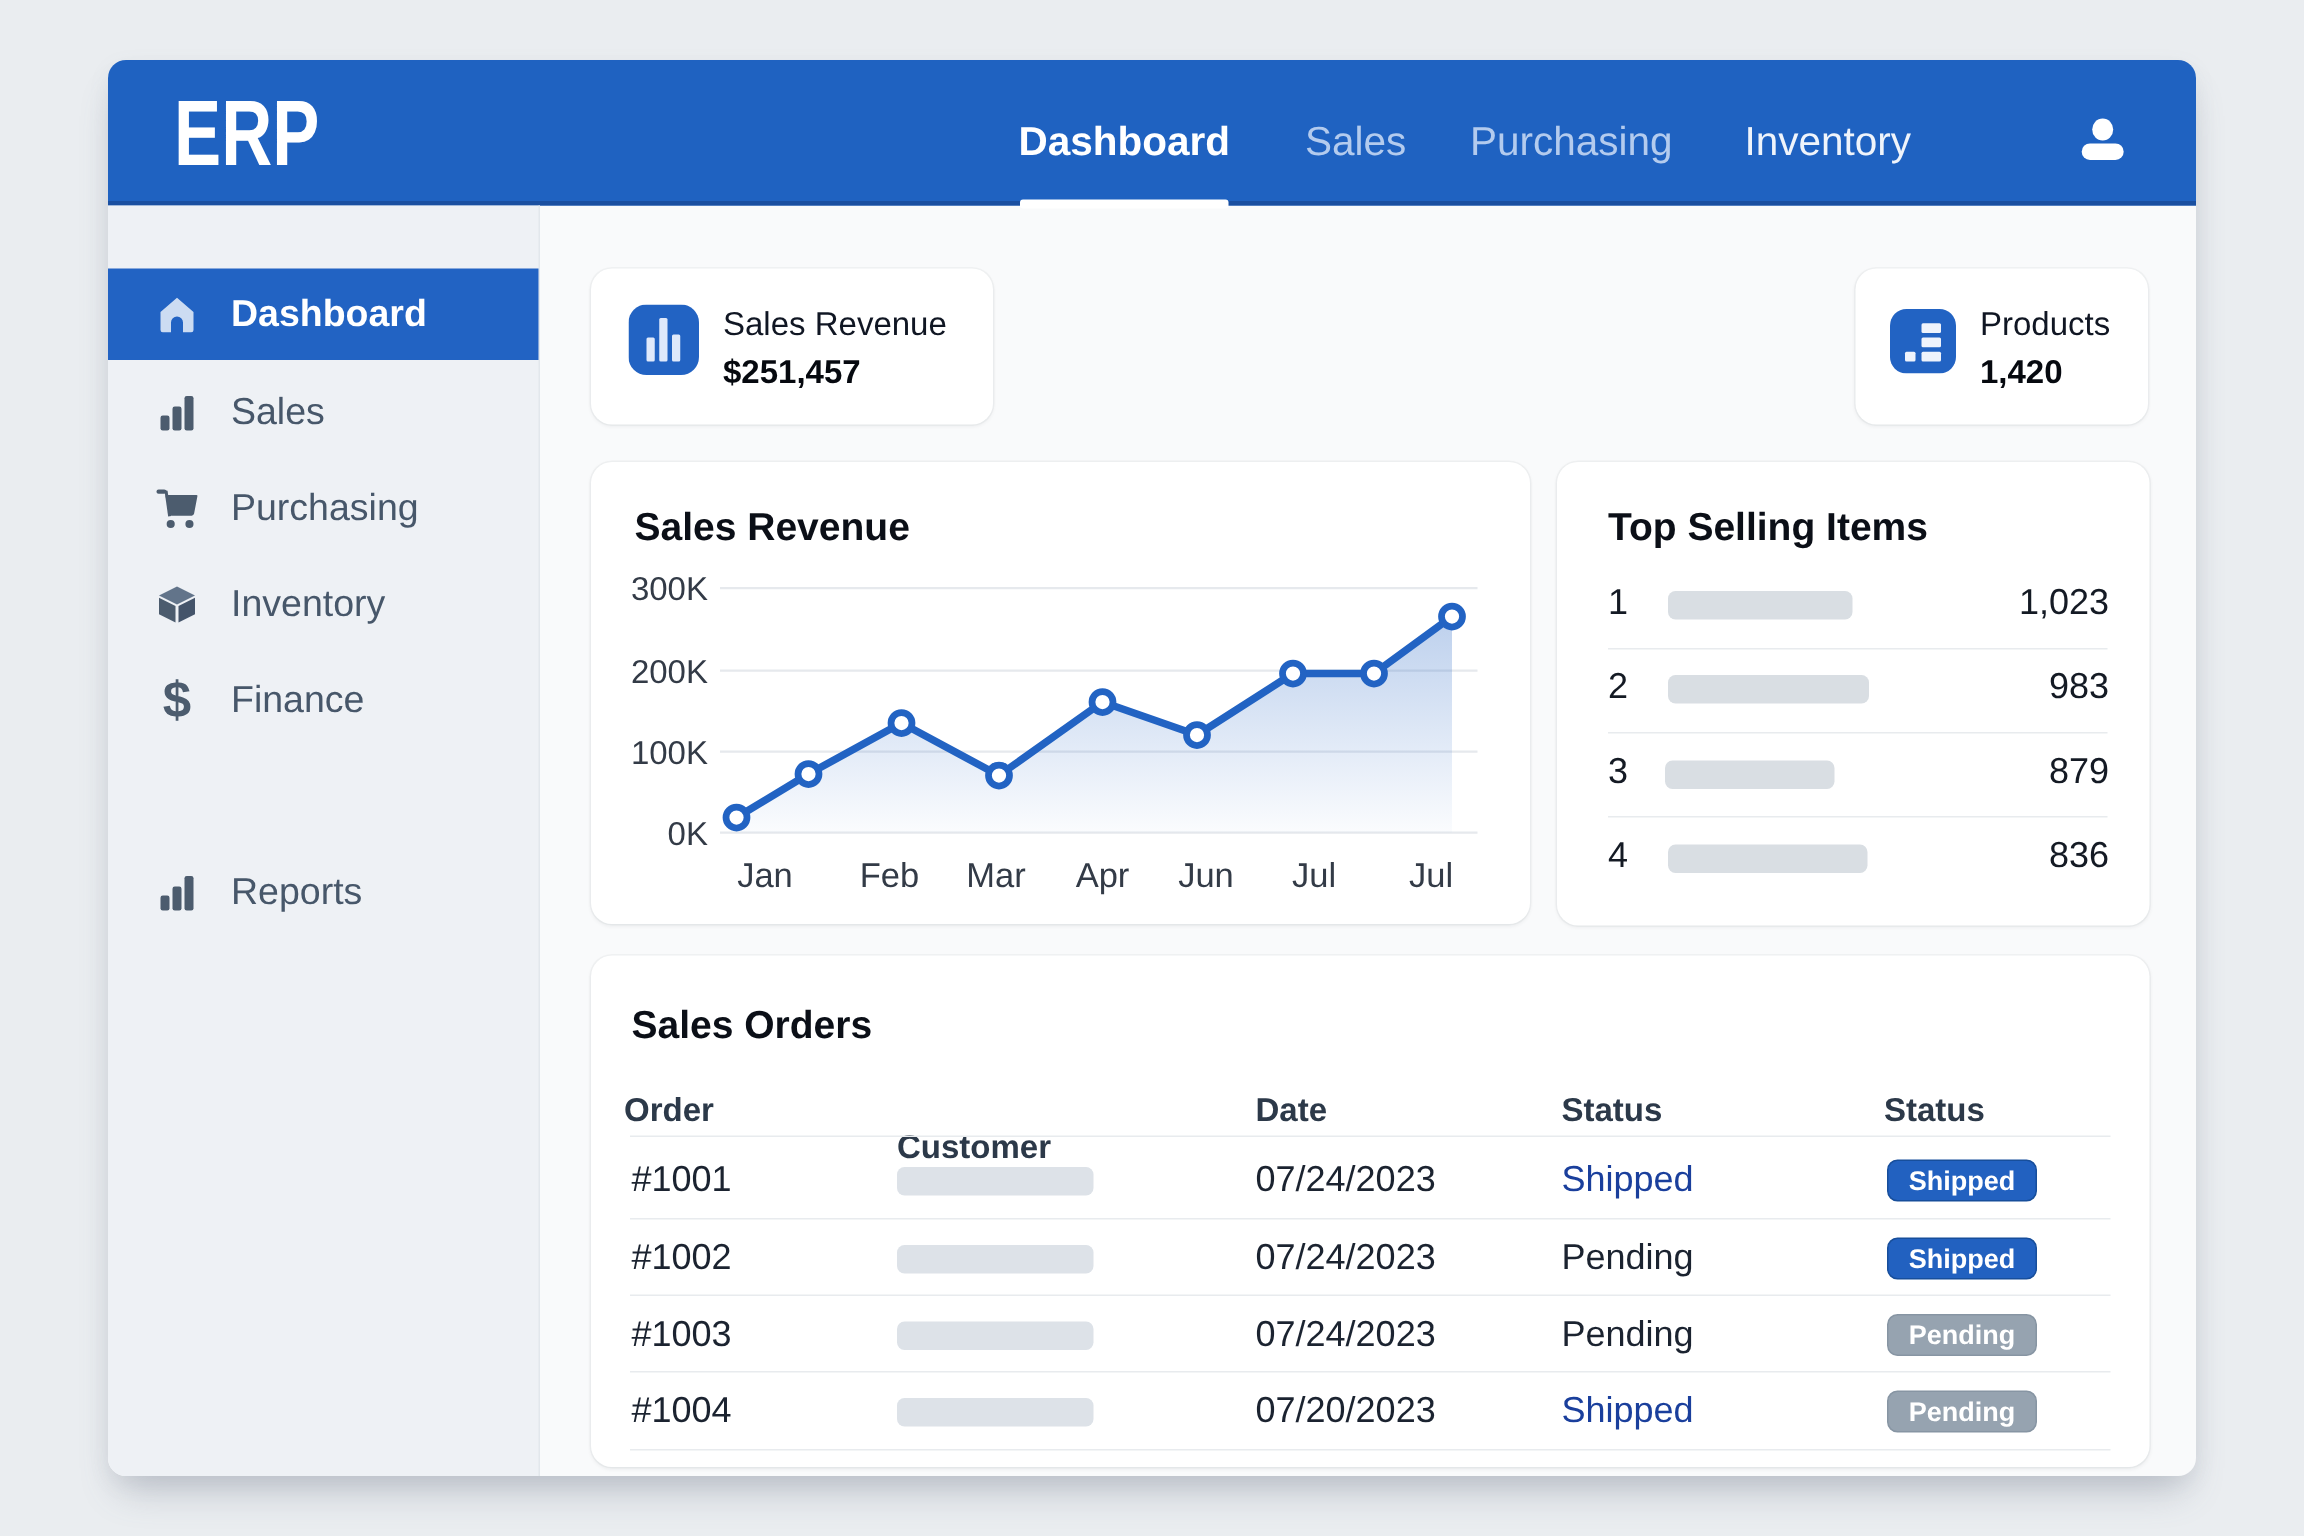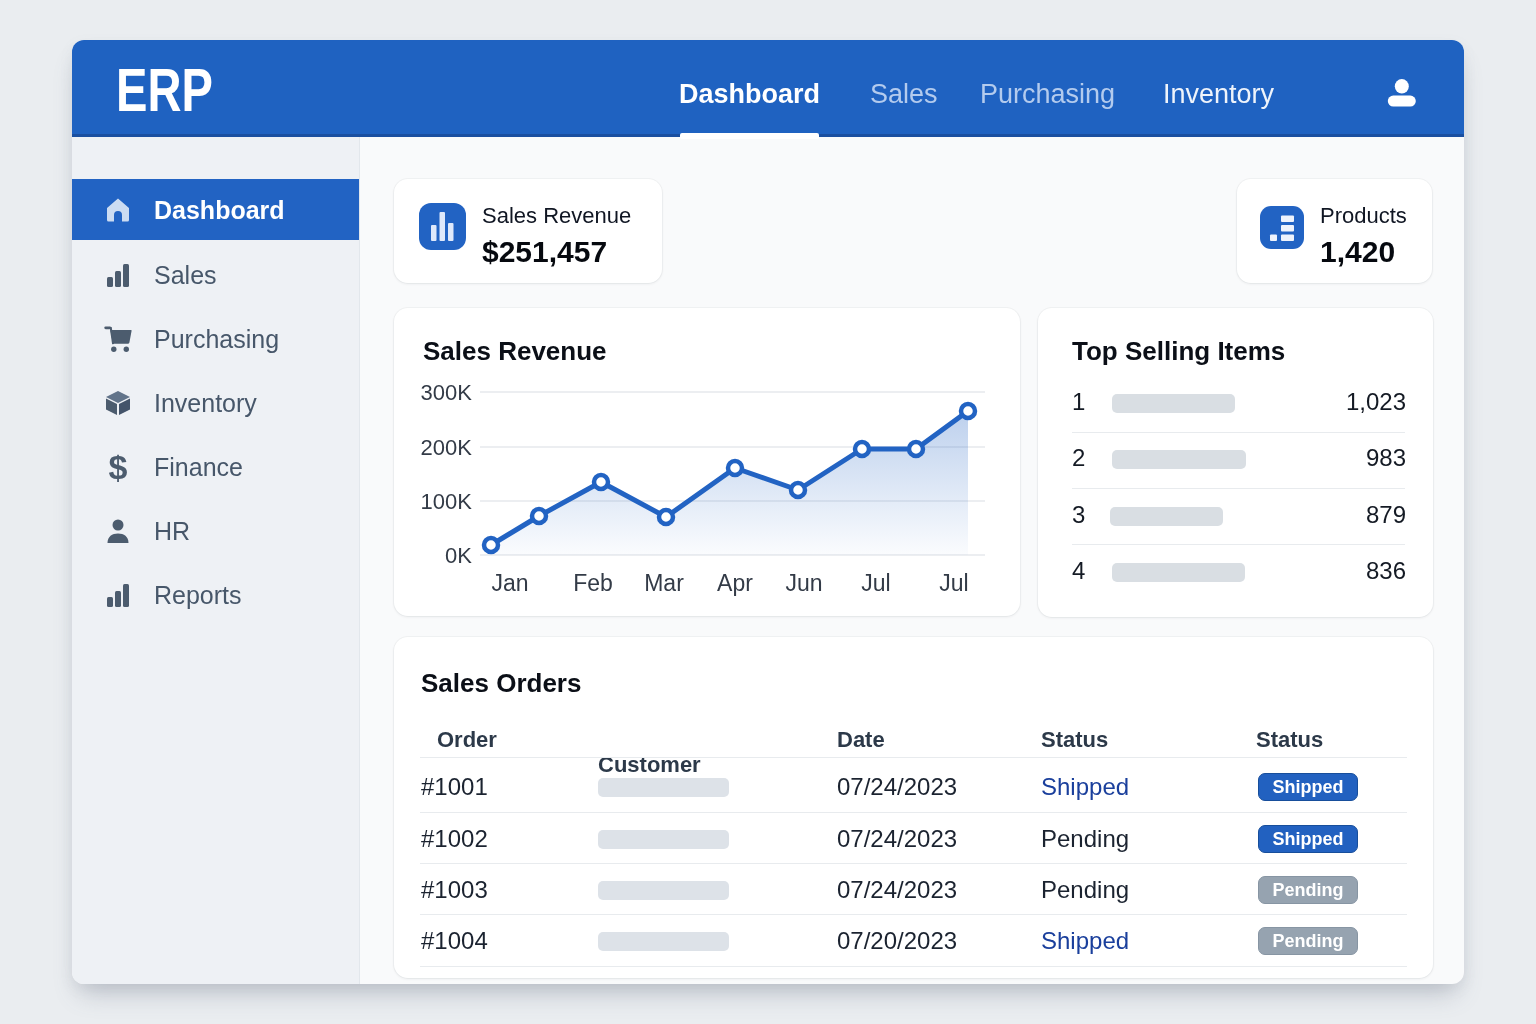--- a/index.html
+++ b/index.html
@@ -18,21 +18,21 @@
   .sitem { position:absolute; left:0; width:288px; height:50px; color:#47576a; font-size:25px; }
   .sitem .slabel { position:absolute; left:82px; top:50%; transform:translateY(-50%); }
   .sitem .sicon { position:absolute; left:32px; top:50%; transform:translateY(-50%); width:28px; height:28px; }
   #active-item { position:absolute; left:0; top:42px; width:287px; height:61px; background:#2263c3; }
 
   
   .card { position:absolute; background:#fff; border-radius:14px; box-shadow:0 1px 3px rgba(15,23,42,0.07), 0 0 0 1px rgba(15,23,42,0.03); }
 
   
   .stat-title { position:absolute; font-size:22px; color:#101623; }
-  .stat-num { position:absolute; font-size:30px; font-weight:bold; color:#06090f; }
+  .stat-num { position:absolute; font-size:22px; font-weight:bold; color:#06090f; }
 
   
   .sec-title { position:absolute; font-size:26px; font-weight:bold; color:#0b0f17; }
 
   
   .rank { position:absolute; font-size:24px; color:#141a24; }
   .tbar { position:absolute; height:19px; background:#d9dee3; border-radius:5px; }
   .tval { position:absolute; font-size:24px; color:#141a24; text-align:right; width:120px; }
   .tsep { position:absolute; height:1px; background:#e8ebee; left:34px; right:28px; }
 
@@ -95,27 +95,20 @@
       <svg class="sicon" viewBox="0 0 28 28">
           <path d="M14 2 L26 8 L14 14 L2 8 Z" fill="#62748a"></path>
           <path d="M2 9.5 L13 15 L13 26 L2 20.5 Z" fill="#4c5c6e"></path>
           <path d="M26 9.5 L15 15 L15 26 L26 20.5 Z" fill="#44546a"></path>
         </svg>
       <span class="slabel">Inventory</span>
     </div>
     <div class="sitem" style="top:305px;">
       <div class="sicon" style="font-size:34px; font-weight:bold; color:#4c5c6e; line-height:28px; text-align:center;">$</div>
       <span class="slabel">Finance</span>
-    </div>
-    <div class="sitem" style="top:369px;">
-      <svg class="sicon" viewBox="0 0 28 28">
-          <circle cx="14" cy="8" r="5.5" fill="#4c5c6e"></circle>
-          <path d="M3.5 26 c0-6.5 4.6-9.5 10.5-9.5 s10.5 3 10.5 9.5 z" fill="#4c5c6e"></path>
-        </svg>
-      <span class="slabel">HR</span>
     </div>
     <div class="sitem" style="top:433px;">
       <svg class="sicon" viewBox="0 0 28 28">
           <rect x="3" y="16" width="6" height="10" rx="1.5" fill="#4c5c6e"></rect>
           <rect x="11" y="10" width="6" height="16" rx="1.5" fill="#4c5c6e"></rect>
           <rect x="19" y="3" width="6" height="23" rx="1.5" fill="#4c5c6e"></rect>
         </svg>
       <span class="slabel">Reports</span>
     </div>
   </div>
@@ -202,21 +195,21 @@
     <div class="tbar" style="left:72px; top:199px; width:113px;"></div>
     <div class="tval" style="right:27px; top:193px;">879</div>
     <div class="tsep" style="top:236px;"></div>
     <div class="rank" style="left:34px; top:249px;">4</div>
     <div class="tbar" style="left:74px; top:255px; width:133px;"></div>
     <div class="tval" style="right:27px; top:249px;">836</div>
   </div>
 
   <div class="card" style="left:322px; top:597px; width:1039px; height:341px;">
     <div class="sec-title" style="left:27px; top:31px;">Sales Orders</div>
-    <div class="th" style="left:43px; top:90px;">Order</div>
+    <div class="th" style="left:22px; top:90px;">Order</div>
     <div class="th" style="left:204px; top:90px;margin-top:25px;">Customer</div>
     <div class="th" style="left:443px; top:90px;">Date</div>
     <div class="th" style="left:647px; top:90px;">Status</div>
     <div class="th" style="left:862px; top:90px;">Status</div>
     <div class="rowsep" style="top:120px;"></div>
 
     <div class="td" style="left:27px; top:136px;">#1001</div>
     <div class="gbar" style="left:204px; top:141px;"></div>
     <div class="td" style="left:443px; top:136px;">07/24/2023</div>
     <div class="td blue-text" style="left:647px; top:136px;">Shipped</div>

